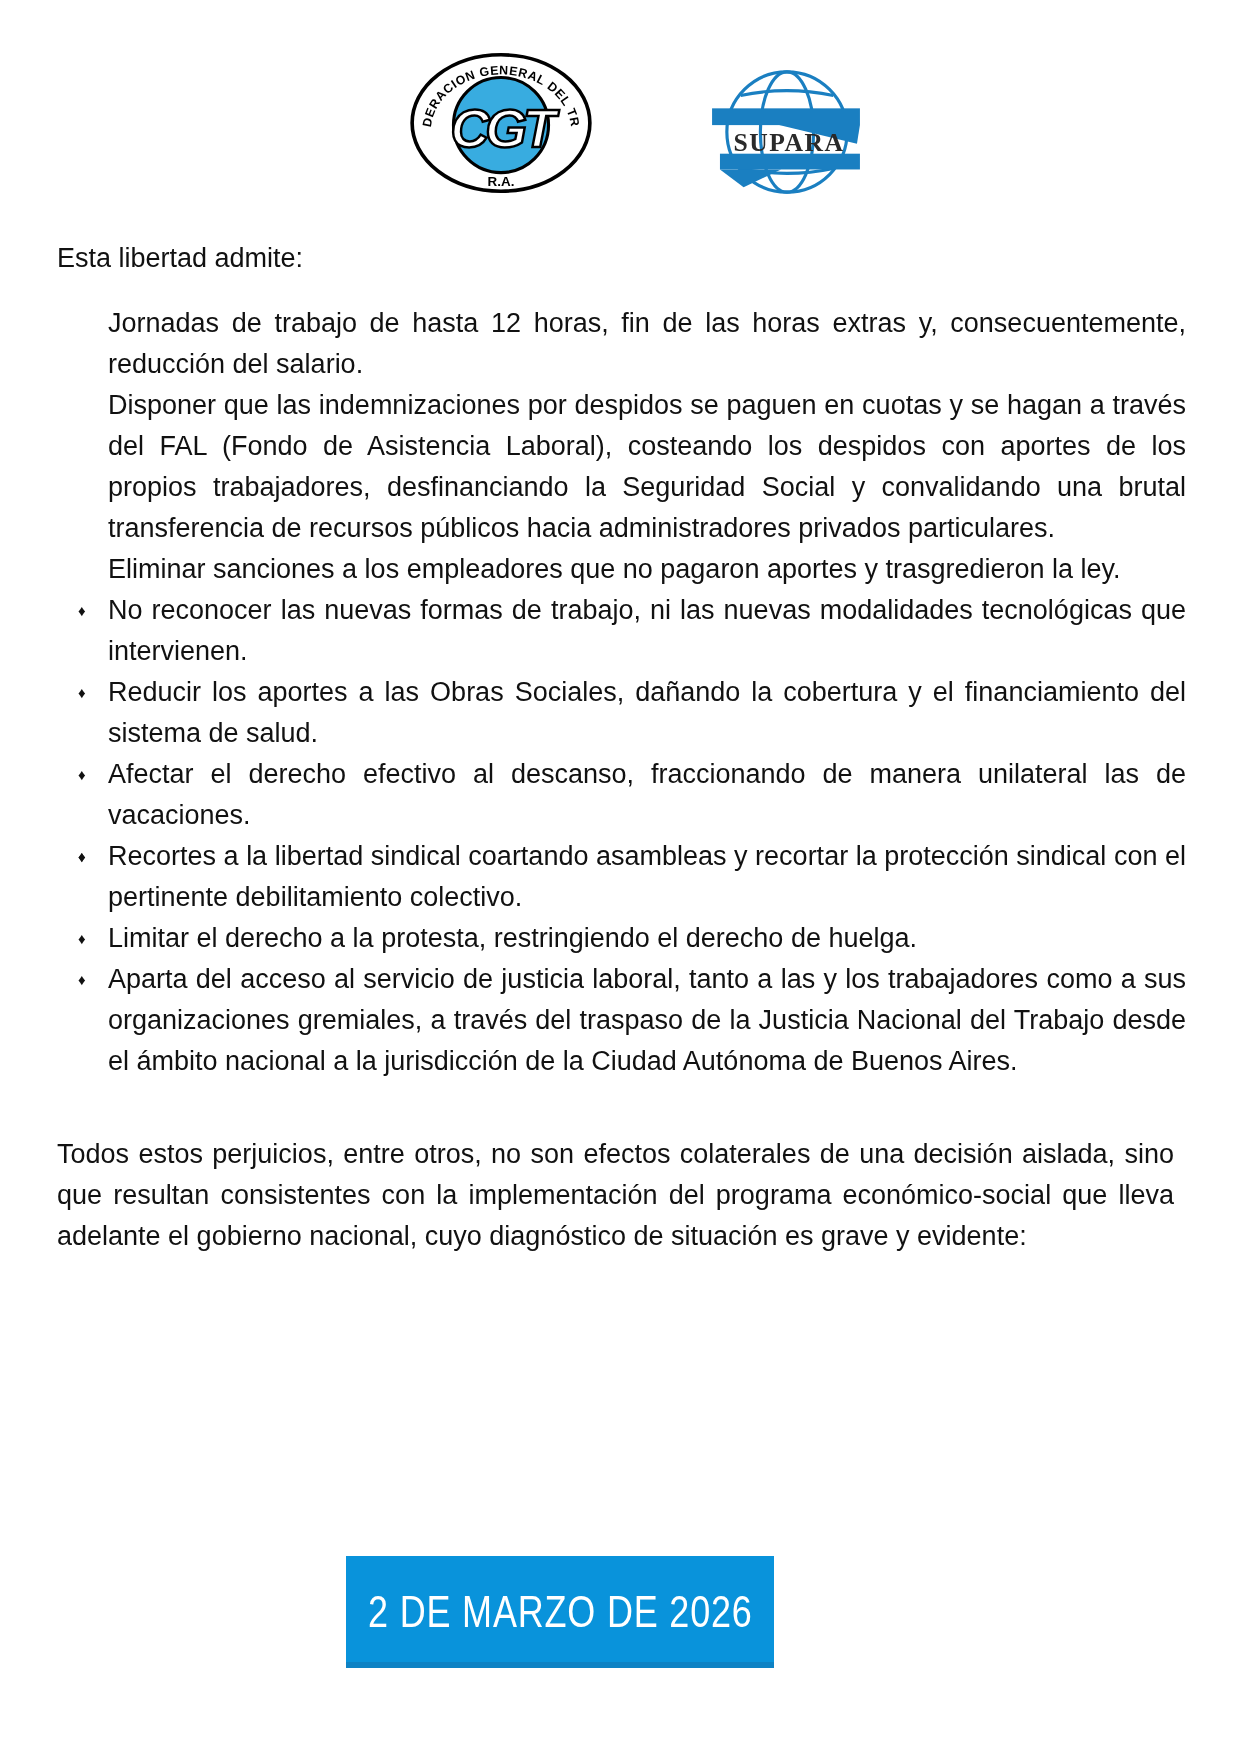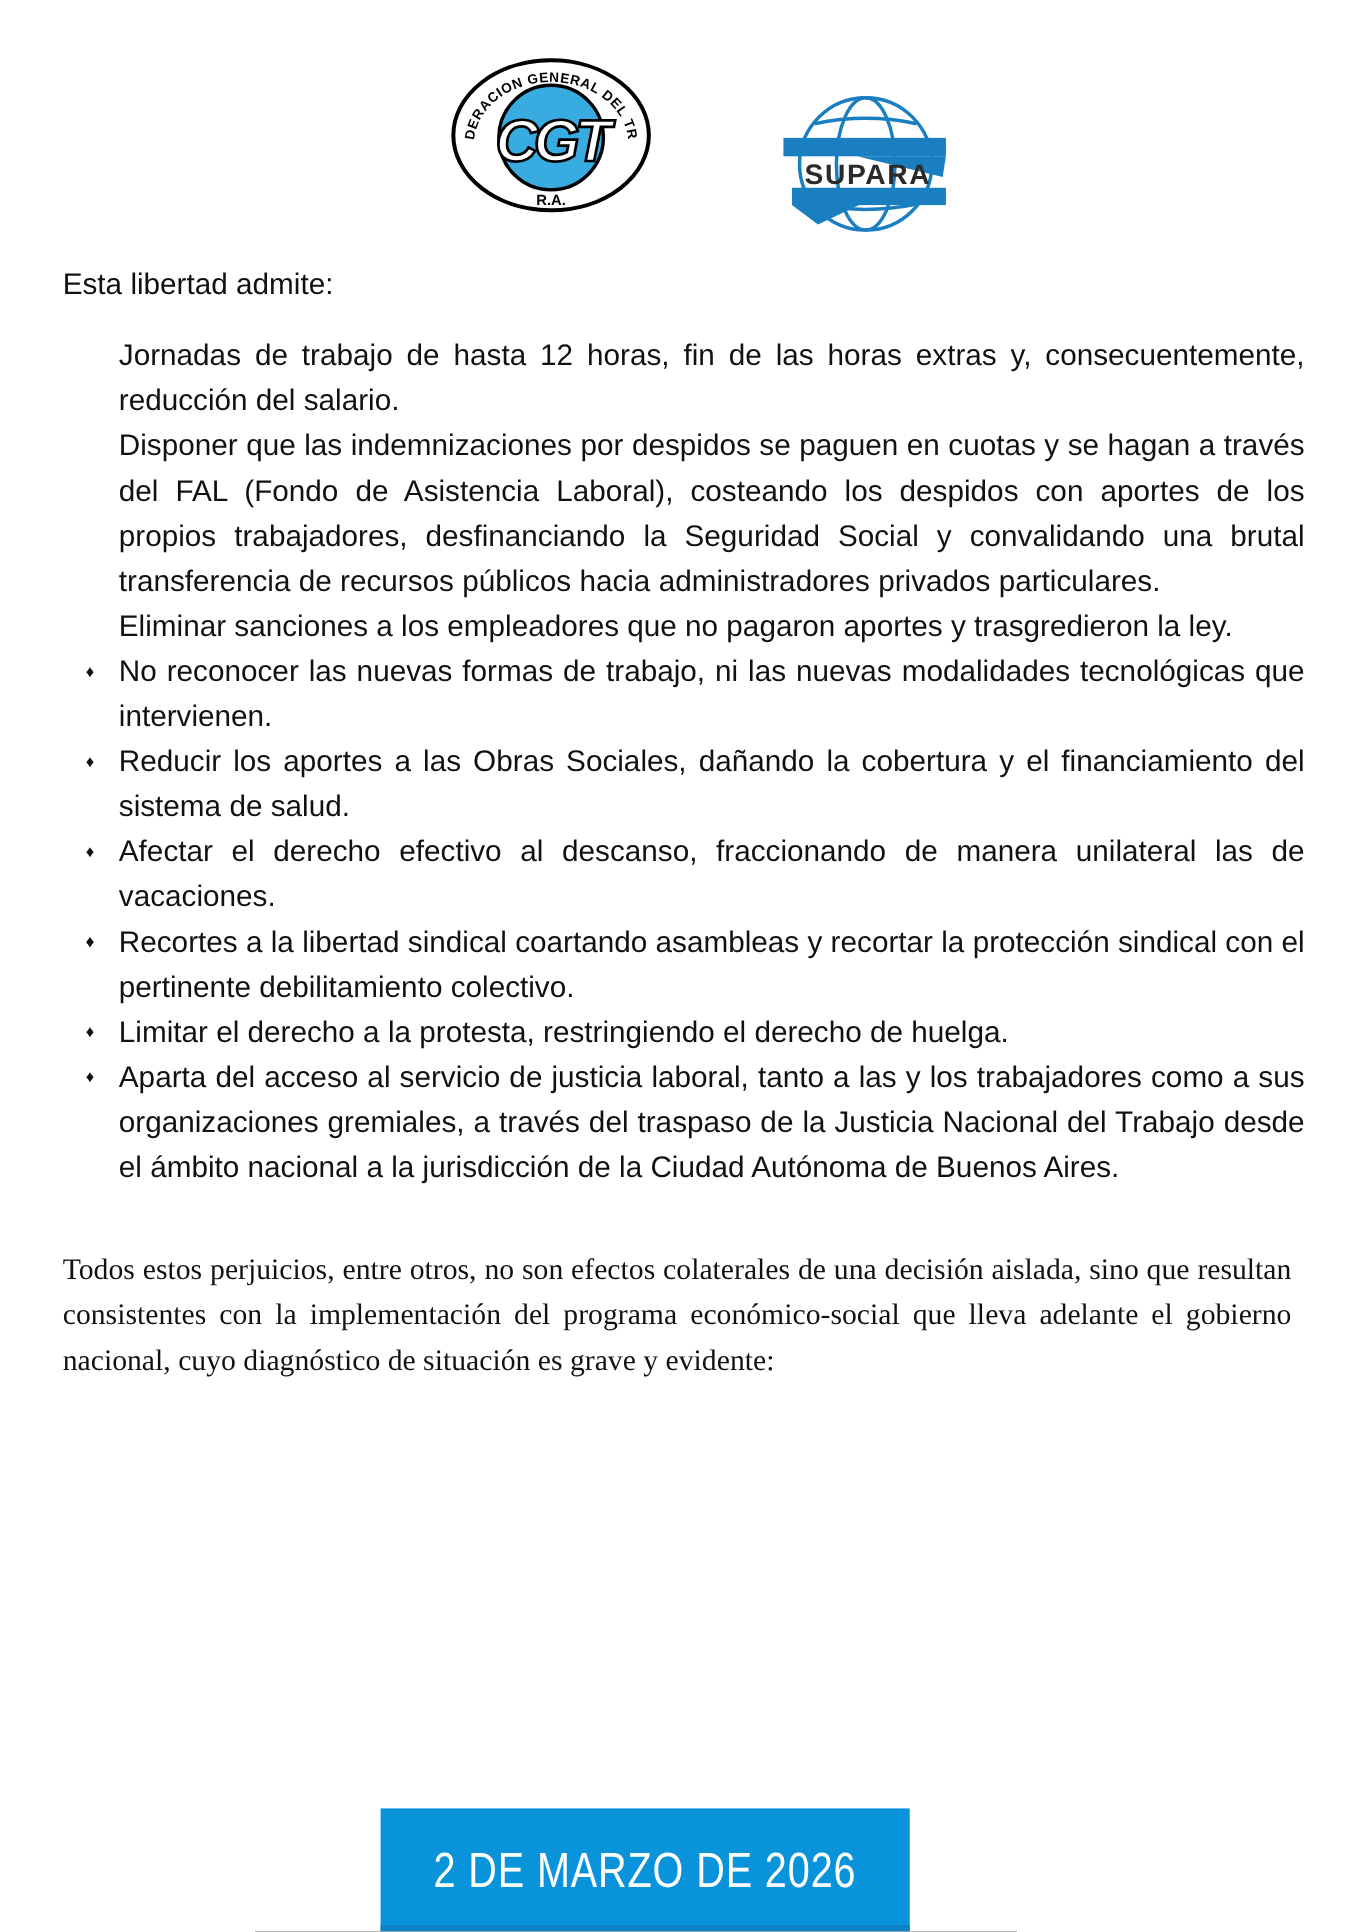--- a/index.html
+++ b/index.html
@@ -7,21 +7,21 @@
     position:relative;
     width:1241px;height:1756px;
     background:#ffffff;
     font-family:"Liberation Sans", sans-serif;
     color:#111;
     overflow:hidden;
     margin:0 auto;
   }
   
   .logo-cgt{position:absolute;left:408px;top:50px;width:186px;height:146px;}
-  .logo-supara{position:absolute;left:712px;top:80px;width:148px;height:138px;}
+  .logo-supara{position:absolute;left:712px;top:63px;width:148px;height:138px;font-family:Liberation Serif, serif;}
   
   .content{
     position:absolute;left:57px;right:55px;top:238px;
     font-size:27px;line-height:41px;
   }
   .intro{margin:0 0 24px 0;}
   ul.points{
     list-style:none;margin:0;padding:0;
     text-align:justify;
   }
@@ -30,25 +30,24 @@
     padding-left:51px;
     margin:0;
   }
   ul.points li .bullet{
     position:absolute;left:21px;top:0;
     font-size:15px;line-height:41px;
   }
   .closing{
     margin:52px 12px 0 0;
     text-align:justify;
-    font-family:Liberation Serif, serif;
   }
   
   .date-band{
-    position:absolute;left:346px;top:1644px;width:481px;height:112px;
+    position:absolute;left:346px;top:1556px;width:428px;height:112px;
     display:flex;align-items:center;justify-content:center;
   }
   .date-band .band-text{
     color:#ffffff;
     font-size:45px;
     letter-spacing:1px;
     transform:scaleX(0.80);
     white-space:nowrap;
   }
   .date-band .band-bottom{

